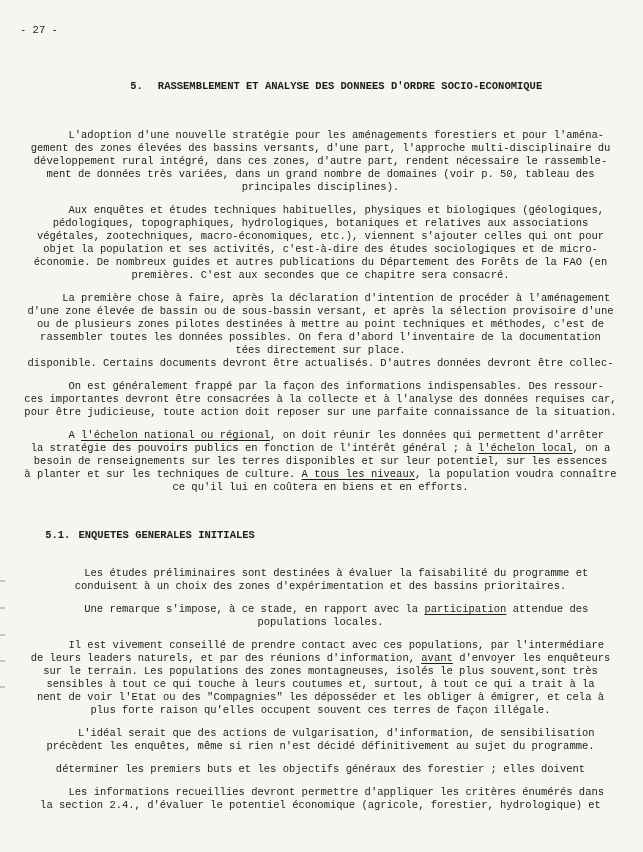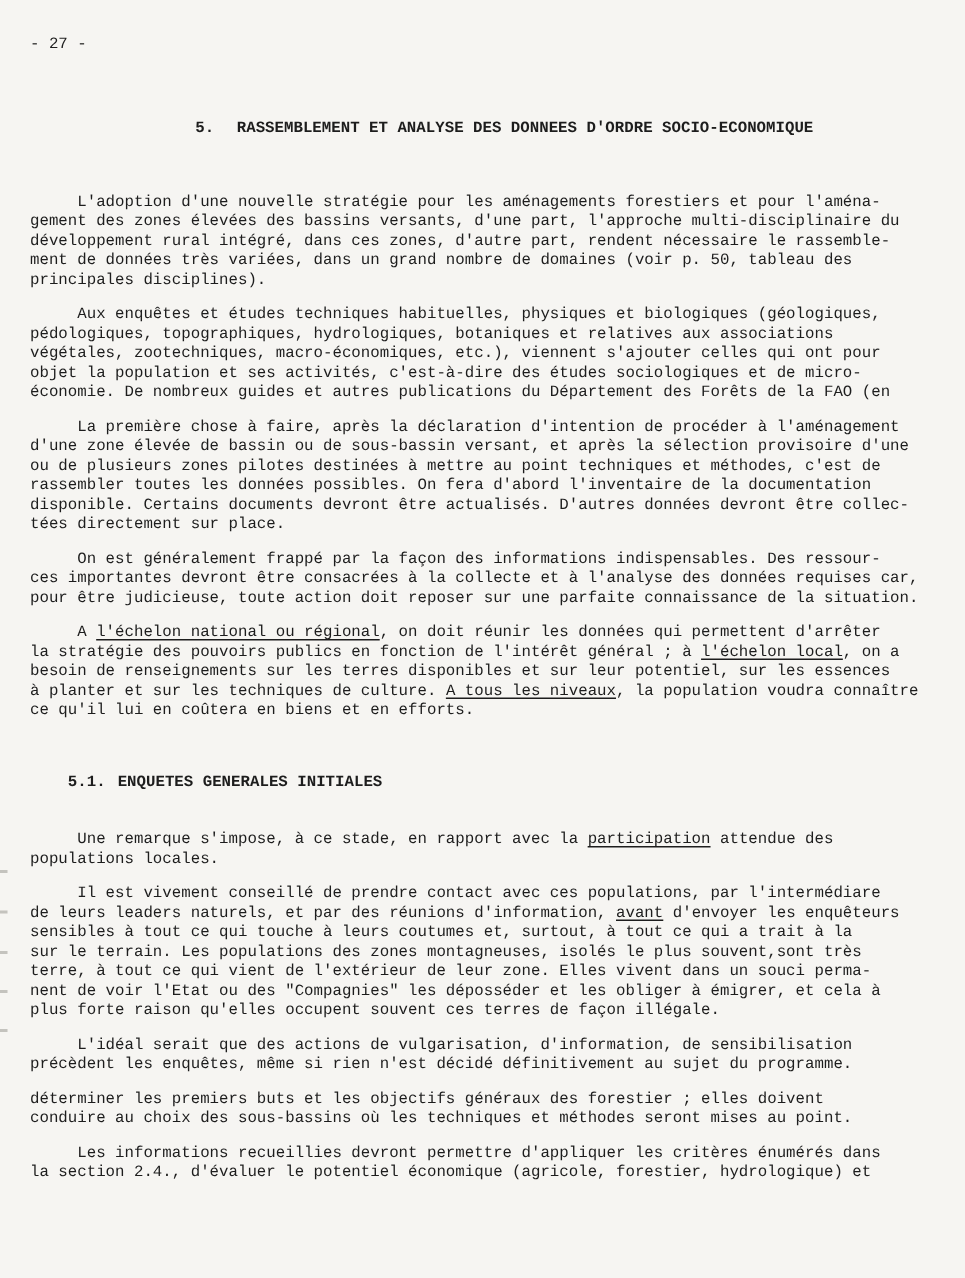--- a/index.html
+++ b/index.html
@@ -11,21 +11,21 @@
     position: relative;
     overflow: hidden;
   }
   .page { padding: 24px 22px 0 20px; font-size: 10.5px; line-height: 13px; }
   .pagenum { text-align: left; margin: 0 0 30px 0; }
   .h1 { margin: 0 0 23px 0; padding-left: 85px; font-weight: bold; white-space: pre; }
   .h1 .h1num { margin-right: 15px; }
   .h2 { margin: 22px 0 12px 0; font-weight: bold; white-space: pre; }
   .h2 .h2num { margin-right: 8px; text-align: right; }
   .para { margin: 0 0 10px 0; }
-  .line { white-space: pre; }
+  .line { white-space: pre; text-align: center; }
   u { text-decoration: underline; text-underline-offset: 2px; }
   .edge-mark { position: absolute; left: 0; width: 5px; height: 2px; background: #a9a7a2; opacity: 0.65; }
 </style>
 </head>
 <body style="background: rgb(246, 245, 242); color: rgb(29, 29, 29);">
 
 <div class="page">
 
   <div class="pagenum">- 27 -</div>
 
@@ -39,66 +39,69 @@
       <div class="line">développement rural intégré, dans ces zones, d'autre part, rendent nécessaire le rassemble-</div>
       <div class="line">ment de données très variées, dans un grand nombre de domaines (voir p. 50, tableau des</div>
       <div class="line">principales disciplines).</div>
     </div>
   <div class="para">
       <div class="line">     Aux enquêtes et études techniques habituelles, physiques et biologiques (géologiques,</div>
       <div class="line">pédologiques, topographiques, hydrologiques, botaniques et relatives aux associations</div>
       <div class="line">végétales, zootechniques, macro-économiques, etc.), viennent s'ajouter celles qui ont pour</div>
       <div class="line">objet la population et ses activités, c'est-à-dire des études sociologiques et de micro-</div>
       <div class="line">économie. De nombreux guides et autres publications du Département des Forêts de la FAO (en</div>
+      <div class="line">premières. C'est aux secondes que ce chapitre sera consacré.</div>
     </div>
   <div class="para">
       <div class="line">     La première chose à faire, après la déclaration d'intention de procéder à l'aménagement</div>
       <div class="line">d'une zone élevée de bassin ou de sous-bassin versant, et après la sélection provisoire d'une</div>
       <div class="line">ou de plusieurs zones pilotes destinées à mettre au point techniques et méthodes, c'est de</div>
       <div class="line">rassembler toutes les données possibles. On fera d'abord l'inventaire de la documentation</div>
+      <div class="line">tées directement sur place.</div>
       <div class="line">disponible. Certains documents devront être actualisés. D'autres données devront être collec-</div>
-      <div class="line">tées directement sur place.</div>
     </div>
   <div class="para">
       <div class="line">     On est généralement frappé par la façon des informations indispensables. Des ressour-</div>
       <div class="line">ces importantes devront être consacrées à la collecte et à l'analyse des données requises car,</div>
       <div class="line">pour être judicieuse, toute action doit reposer sur une parfaite connaissance de la situation.</div>
     </div>
   <div class="para">
       <div class="line">     A <u>l'échelon national ou régional</u>, on doit réunir les données qui permettent d'arrêter</div>
       <div class="line">la stratégie des pouvoirs publics en fonction de l'intérêt général ; à <u>l'échelon local</u>, on a</div>
       <div class="line">besoin de renseignements sur les terres disponibles et sur leur potentiel, sur les essences</div>
       <div class="line">à planter et sur les techniques de culture. <u>A tous les niveaux</u>, la population voudra connaître</div>
       <div class="line">ce qu'il lui en coûtera en biens et en efforts.</div>
     </div>
 
   <div class="h2">
     <span class="h2num">5.1.</span><span class="h2title">ENQUETES GENERALES INITIALES</span>
   </div>
 
   <div class="para">
+      <div class="line">     Les études préliminaires sont destinées à évaluer la faisabilité du programme et</div>
+      <div class="line">conduisent à un choix des zones d'expérimentation et des bassins prioritaires.</div>
+    </div>
+  <div class="para">
       <div class="line">     Une remarque s'impose, à ce stade, en rapport avec la <u>participation</u> attendue des</div>
       <div class="line">populations locales.</div>
     </div>
   <div class="para">
       <div class="line">     Il est vivement conseillé de prendre contact avec ces populations, par l'intermédiare</div>
       <div class="line">de leurs leaders naturels, et par des réunions d'information, <u>avant</u> d'envoyer les enquêteurs</div>
+      <div class="line">sur le terrain. Les populations des zones montagneuses, isolés le plus souvent,sont très</div>
       <div class="line">sensibles à tout ce qui touche à leurs coutumes et, surtout, à tout ce qui a trait à la</div>
-      <div class="line">sur le terrain. Les populations des zones montagneuses, isolés le plus souvent,sont très</div>
-      <div class="line">terre, à tout ce qui vient de l'extérieur de leur zone. Elles vivent dans un souci perma-</div>
       <div class="line">nent de voir l'Etat ou des "Compagnies" les déposséder et les obliger à émigrer, et cela à</div>
       <div class="line">plus forte raison qu'elles occupent souvent ces terres de façon illégale.</div>
     </div>
   <div class="para">
       <div class="line">     L'idéal serait que des actions de vulgarisation, d'information, de sensibilisation</div>
       <div class="line">précèdent les enquêtes, même si rien n'est décidé définitivement au sujet du programme.</div>
     </div>
   <div class="para">
       <div class="line">déterminer les premiers buts et les objectifs généraux des forestier ; elles doivent</div>
-      <div class="line">conduire au choix des sous-bassins où les techniques et méthodes seront mises au point.</div>
     </div>
   <div class="para">
       <div class="line">     Les informations recueillies devront permettre d'appliquer les critères énumérés dans</div>
       <div class="line">la section 2.4., d'évaluer le potentiel économique (agricole, forestier, hydrologique) et</div>
     </div>
 
 </div>
 
 <div class="edge-mark" style="top:580px"></div>
 <div class="edge-mark" style="top:607px"></div>

